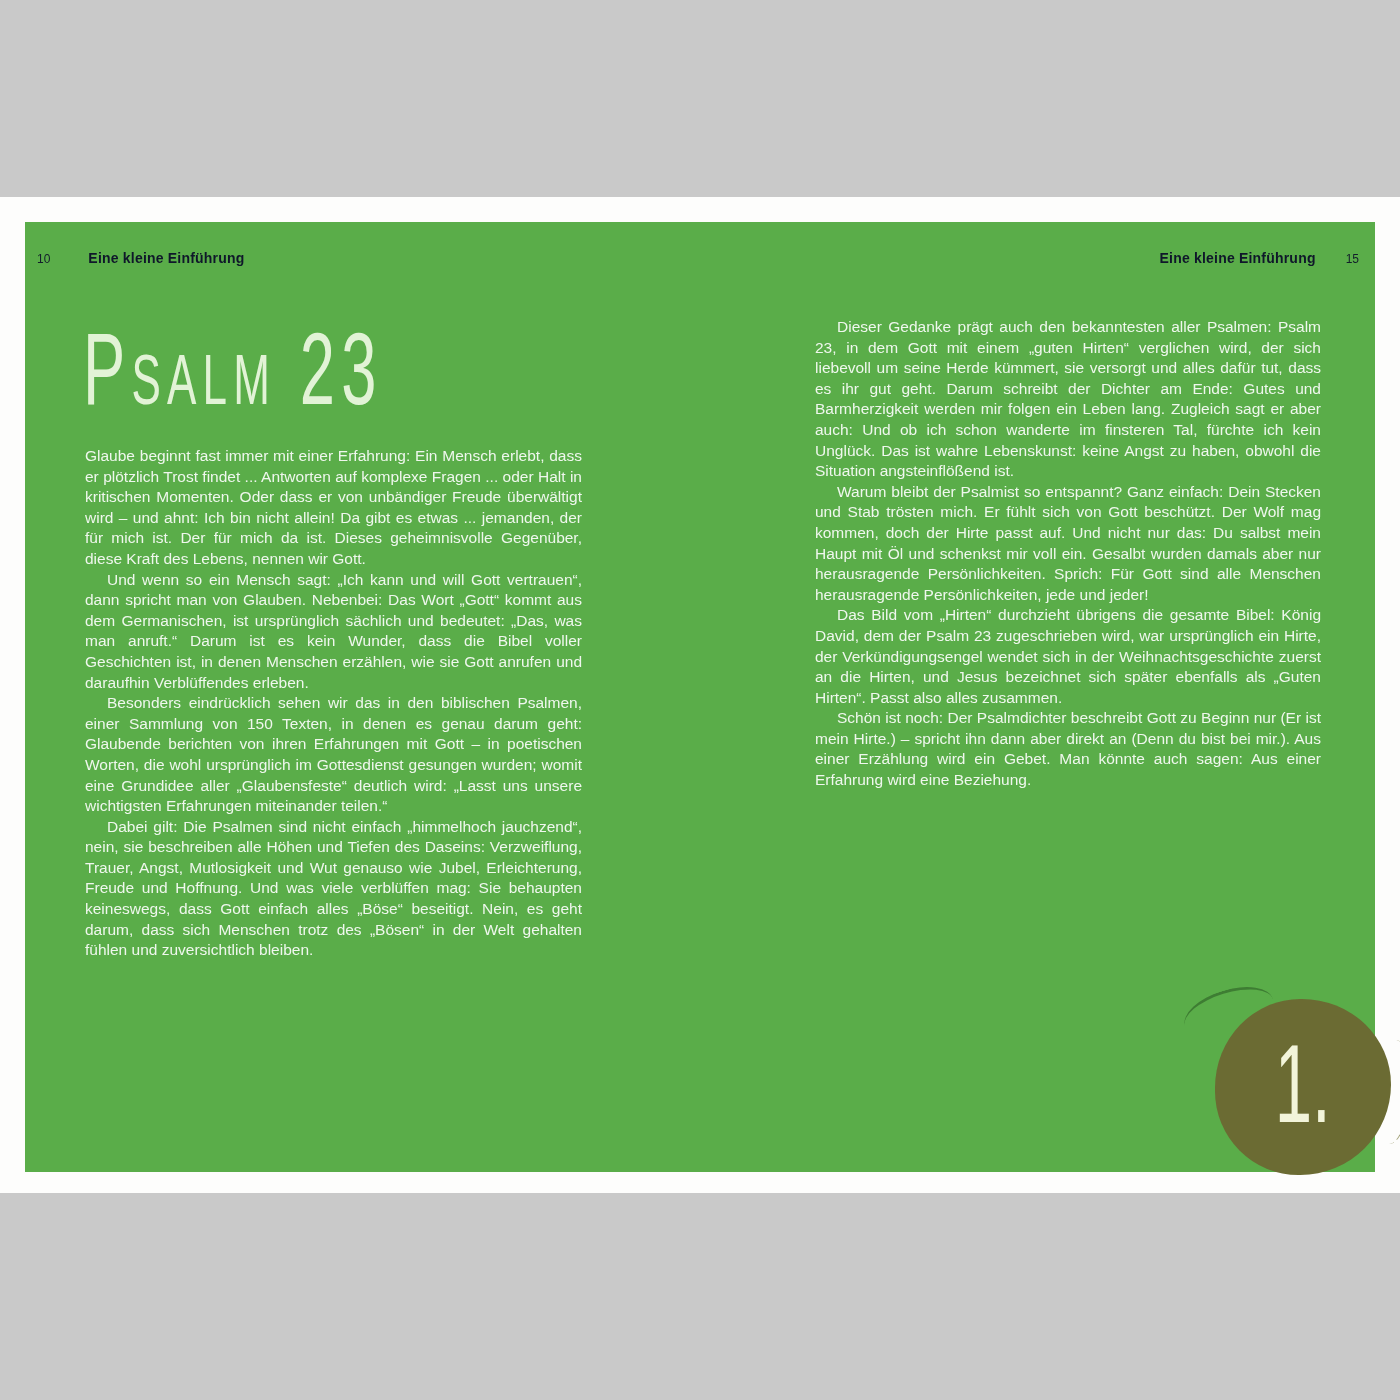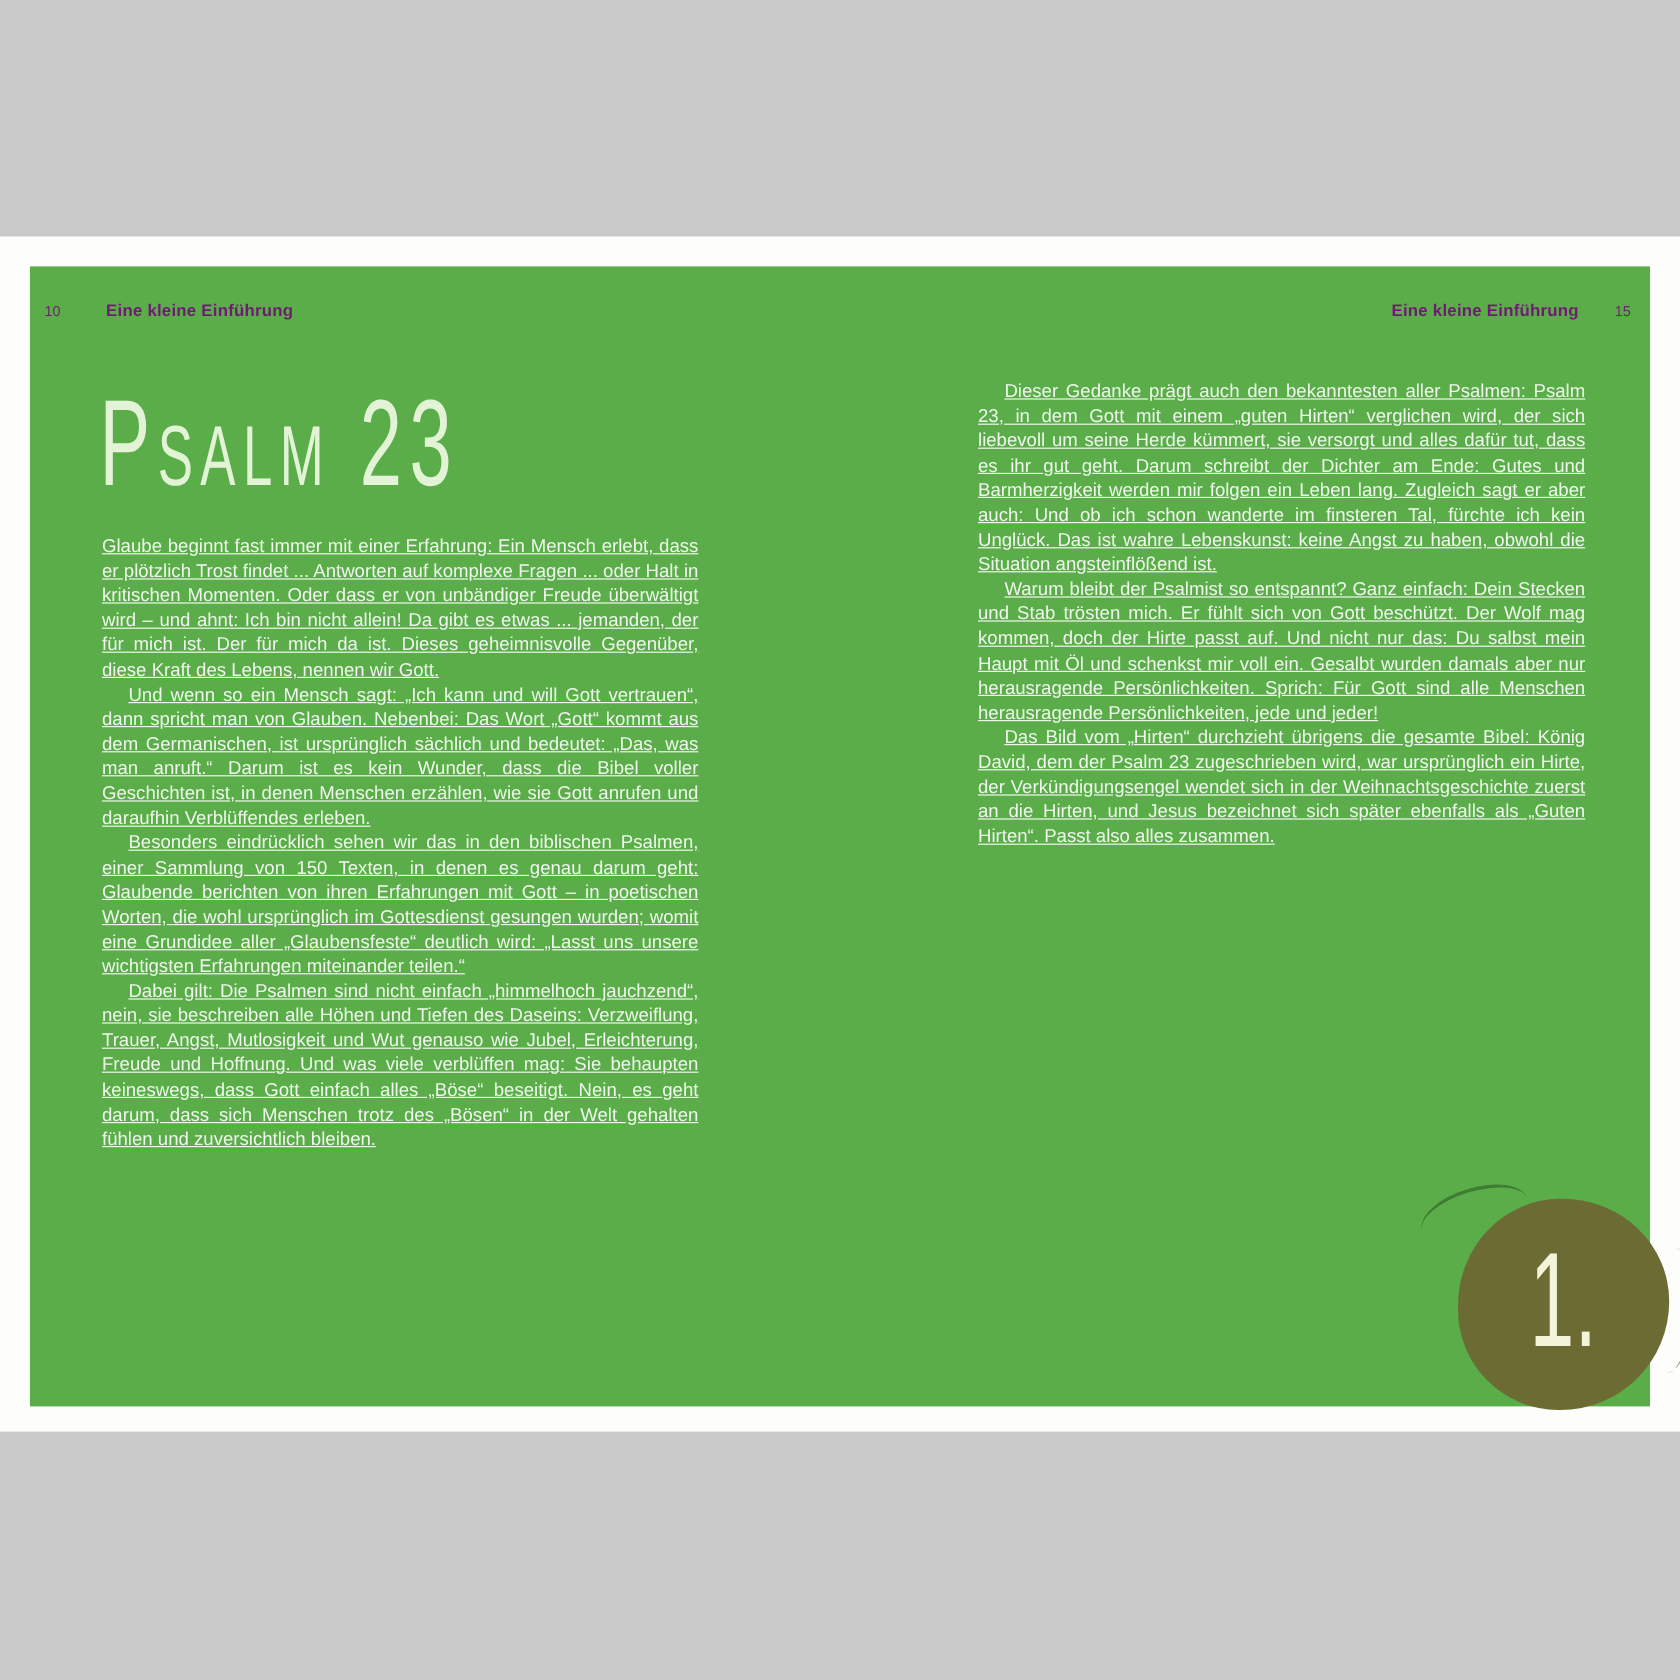--- a/index.html
+++ b/index.html
@@ -20,21 +20,21 @@
     position: absolute;
     left: 25px; top: 25px;
     width: 1350px; height: 950px;
     background: #5aad49;
   }
   .running-head {
     position: absolute;
     top: 16px;
     display: flex;
     align-items: baseline;
-    color: #701a75;
+    color: #0f172a;
     font-size: 14px;
   }
   .running-head.left  { left: 12px;  gap: 38px; }
   .running-head.right { right: 16px; gap: 30px; }
   .running-title { font-weight: bold; letter-spacing: 0.2px; margin-top: 12px; }
   .page-num { font-size: 12px; opacity: 0.95; }
 
   .chapter-title {
     position: absolute;
     left: 58px; top: 96px;
@@ -50,21 +50,21 @@
 
   .col {
     position: absolute;
     color: rgba(255,255,255,0.90);
     font-size: 15.5px;
     line-height: 20.6px;
     text-align: justify;
   }
   .col.left  { left: 60px;  top: 224px; width: 497px; }
   .col.right { left: 790px; top: 95px;  width: 506px; }
-  .col p { margin: 0; text-decoration: underline; }
+  .col p { margin: 0; }
   .col p.indent { text-indent: 22px; }
 
   .chapter-badge {
     position: absolute;
     left: 1190px; top: 777px;
     width: 176px; height: 176px;
     background: #6b6b33;
     border-radius: 49% 51% 52% 48% / 51% 49% 52% 48%;
     display: flex;
     align-items: center;
@@ -120,20 +120,21 @@
       <p>Glaube beginnt fast immer mit einer Erfahrung: Ein Mensch erlebt, dass er plötzlich Trost findet ... Antworten auf komplexe Fragen ... oder Halt in kritischen Momenten. Oder dass er von unbändiger Freude überwältigt wird – und ahnt: Ich bin nicht allein! Da gibt es etwas ... jemanden, der für mich ist. Der für mich da ist. Dieses geheimnisvolle Gegenüber, diese Kraft des Lebens, nennen wir Gott.</p>
       <p class="indent">Und wenn so ein Mensch sagt: „Ich kann und will Gott vertrauen“, dann spricht man von Glauben. Nebenbei: Das Wort „Gott“ kommt aus dem Germanischen, ist ursprünglich sächlich und bedeutet: „Das, was man anruft.“ Darum ist es kein Wunder, dass die Bibel voller Geschichten ist, in denen Menschen erzählen, wie sie Gott anrufen und daraufhin Verblüffendes erleben.</p>
       <p class="indent">Besonders eindrücklich sehen wir das in den biblischen Psalmen, einer Sammlung von 150 Texten, in denen es genau darum geht: Glaubende berichten von ihren Erfahrungen mit Gott – in poetischen Worten, die wohl ursprünglich im Gottesdienst gesungen wurden; womit eine Grundidee aller „Glaubensfeste“ deutlich wird: „Lasst uns unsere wichtigsten Erfahrungen miteinander teilen.“</p>
       <p class="indent">Dabei gilt: Die Psalmen sind nicht einfach „himmelhoch jauchzend“, nein, sie beschreiben alle Höhen und Tiefen des Daseins: Verzweiflung, Trauer, Angst, Mutlosigkeit und Wut genauso wie Jubel, Erleichterung, Freude und Hoffnung. Und was viele verblüffen mag: Sie behaupten keineswegs, dass Gott einfach alles „Böse“ beseitigt. Nein, es geht darum, dass sich Menschen trotz des „Bösen“ in der Welt gehalten fühlen und zuversichtlich bleiben.</p>
     </div>
 
     <div class="col right">
       <p class="indent">Dieser Gedanke prägt auch den bekanntesten aller Psalmen: Psalm 23, in dem Gott mit einem „guten Hirten“ verglichen wird, der sich liebevoll um seine Herde kümmert, sie versorgt und alles dafür tut, dass es ihr gut geht. Darum schreibt der Dichter am Ende: Gutes und Barmherzigkeit werden mir folgen ein Leben lang. Zugleich sagt er aber auch: Und ob ich schon wanderte im finsteren Tal, fürchte ich kein Unglück. Das ist wahre Lebenskunst: keine Angst zu haben, obwohl die Situation angsteinflößend ist.</p>
       <p class="indent">Warum bleibt der Psalmist so entspannt? Ganz einfach: Dein Stecken und Stab trösten mich. Er fühlt sich von Gott beschützt. Der Wolf mag kommen, doch der Hirte passt auf. Und nicht nur das: Du salbst mein Haupt mit Öl und schenkst mir voll ein. Gesalbt wurden damals aber nur herausragende Persönlichkeiten. Sprich: Für Gott sind alle Menschen herausragende Persönlichkeiten, jede und jeder!</p>
       <p class="indent">Das Bild vom „Hirten“ durchzieht übrigens die gesamte Bibel: König David, dem der Psalm 23 zugeschrieben wird, war ursprünglich ein Hirte, der Verkündigungsengel wendet sich in der Weihnachtsgeschichte zuerst an die Hirten, und Jesus bezeichnet sich später ebenfalls als „Guten Hirten“. Passt also alles zusammen.</p>
+      <p class="indent">Schön ist noch: Der Psalmdichter beschreibt Gott zu Beginn nur (Er ist mein Hirte.) – spricht ihn dann aber direkt an (Denn du bist bei mir.). Aus einer Erzählung wird ein Gebet. Man könnte auch sagen: Aus einer Erfahrung wird eine Beziehung.</p>
     </div>
 
     <div class="arc-stroke-topleft"></div>
     <div class="arc-stroke-right"></div>
 
     <div class="chapter-badge">
       <span class="num">1.</span>
     </div>
 
   </div>

